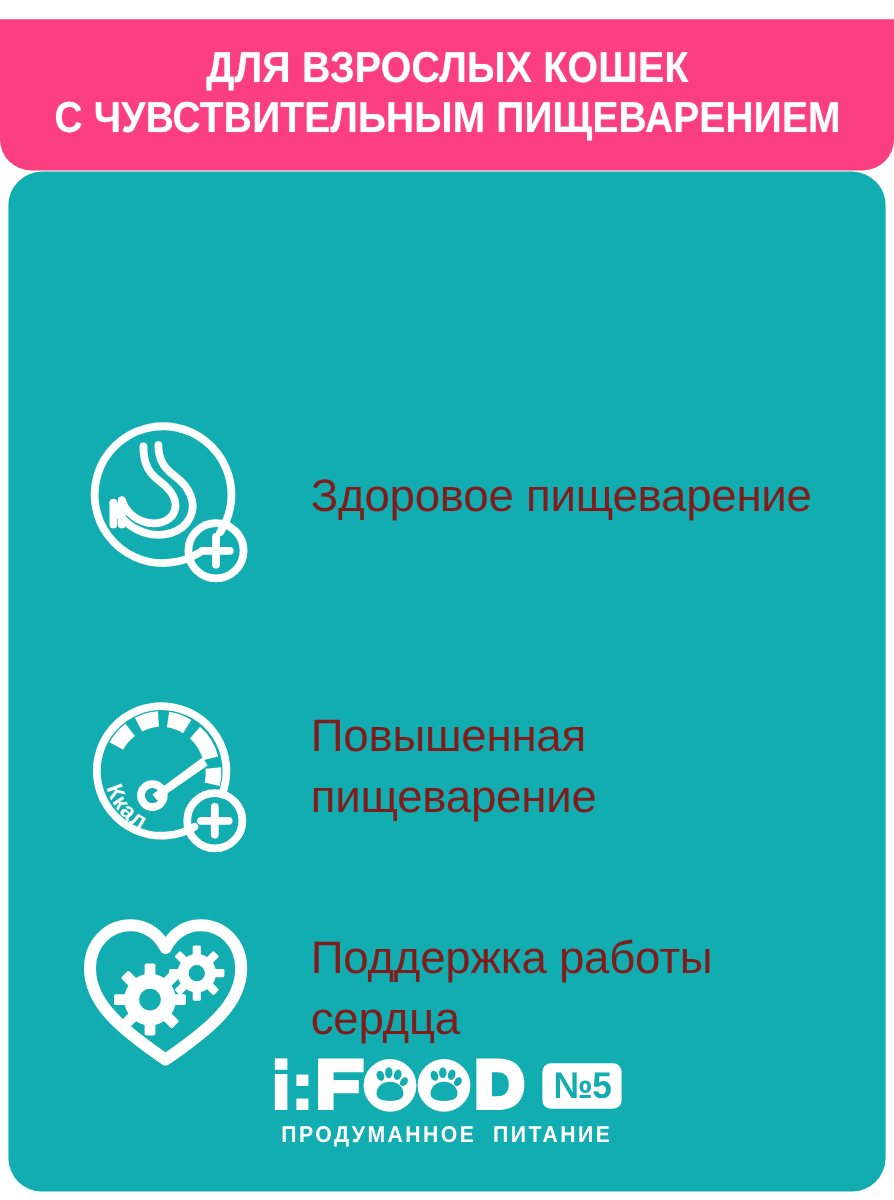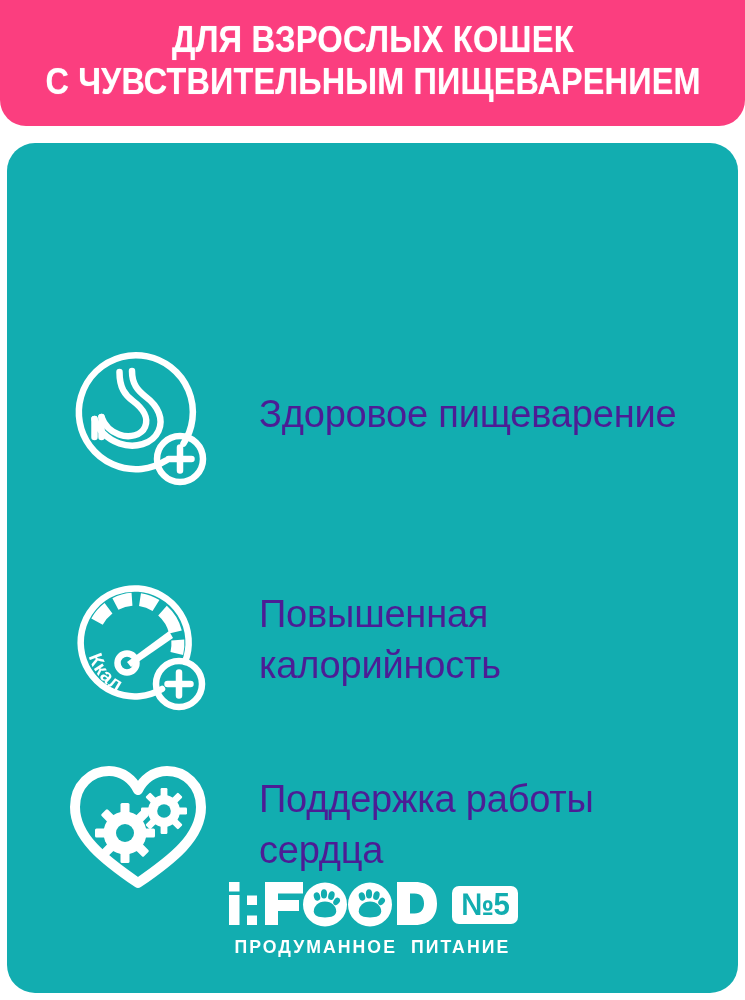--- a/index.html
+++ b/index.html
@@ -18,21 +18,21 @@
     width: 745px;
     height: 1000px;
     background: #ffffff;
     overflow: hidden;
   }
 
   
   .header-banner {
     position: absolute;
     left: 0;
-    top: 0;
+    top: 16px;
     width: 745px;
     height: 126px;
     background: #fb3e7f;
     border-radius: 0 0 26px 26px;
     display: flex;
     flex-direction: column;
     align-items: center;
     justify-content: center;
     box-sizing: border-box;
     padding: 0 6px 4px 6px;
@@ -89,21 +89,21 @@
     flex: 0 0 150px;
     display: block;
   }
   .feature-row.r3 .feature-icon {
     width: 150px;
     height: 140px;
     flex: 0 0 150px;
   }
 
   .feature-label {
-    color: #4c1d95;
+    color: #7f1d1d;
     font-size: 38px;
     line-height: 1.33;
     font-weight: 400;
     margin-left: 46px;
     white-space: pre-line;
     letter-spacing: -0.2px;
   }
 
   
   .logo-block {
@@ -221,21 +221,21 @@
           <text font-family="Liberation Sans, sans-serif" font-size="19" font-weight="700" fill="#ffffff" letter-spacing="1">
             <textPath href="#kkal-arc" startOffset="8%">Ккал</textPath>
           </text>
 
           <g>
             <circle cx="116" cy="119" r="23" fill="none" stroke="#ffffff" stroke-width="6.5"></circle>
             <path d="M 116 107.5 L 116 130.5 M 104.5 119 L 127.5 119" stroke="#ffffff" stroke-width="6.5" stroke-linecap="round"></path>
           </g>
         </svg>
         <div class="feature-label">Повышенная
-калорийность</div>
+пищеварение</div>
       </div>
 
       <div class="feature-row r3">
         <svg class="feature-icon" viewBox="0 0 150 140" aria-hidden="true">
 
           <path d="M 75 128
                    C 40 104, 12 82, 12 52
                    C 12 30, 28 16, 46 16
                    C 60 16, 70 25, 75 35
                    C 80 25, 90 16, 104 16

